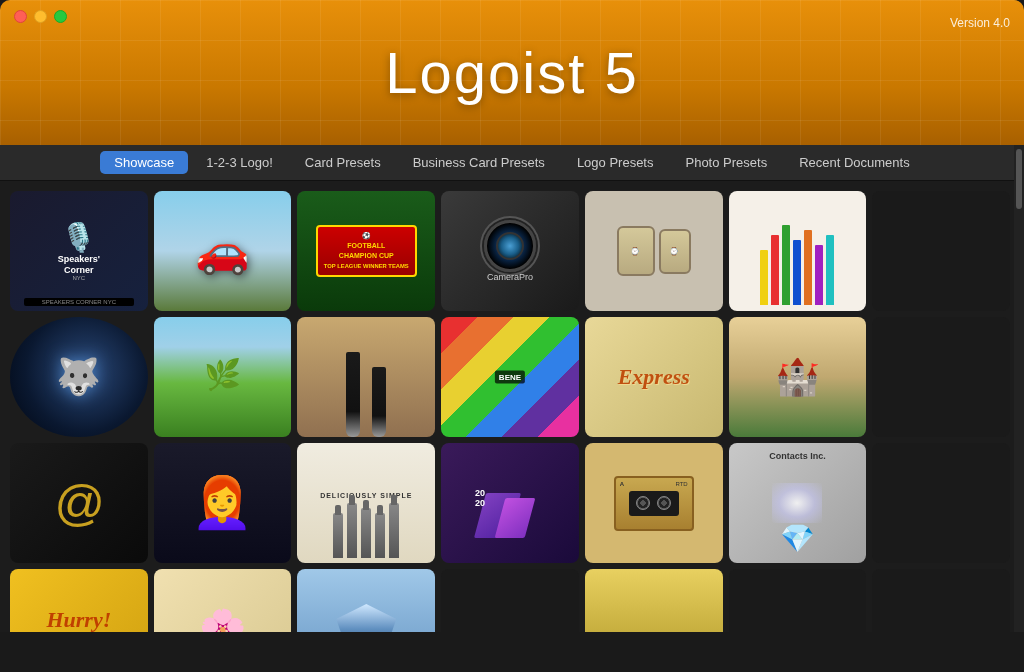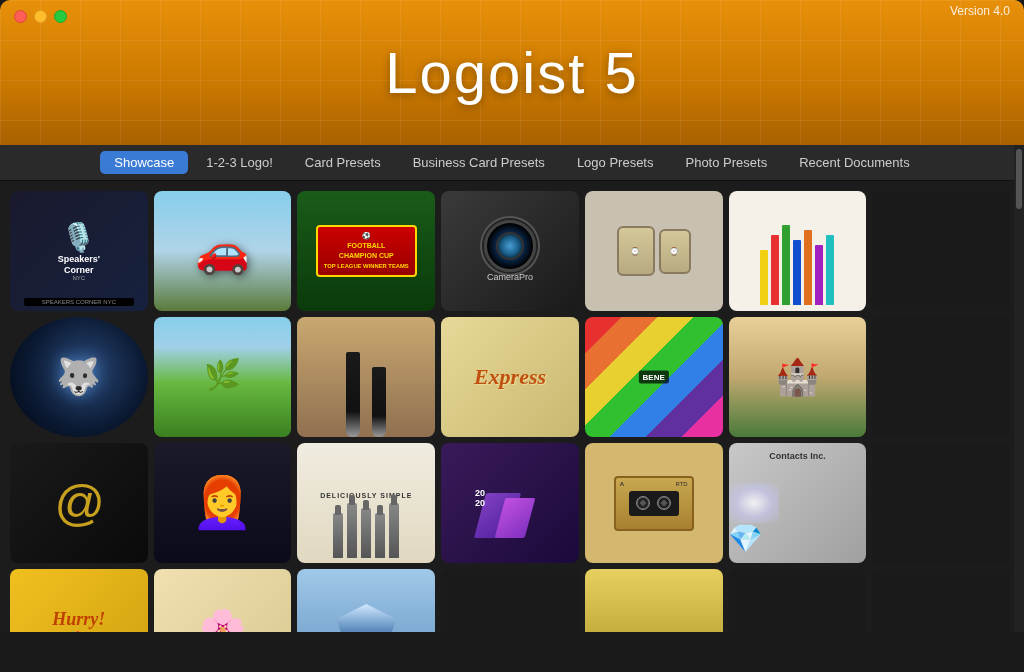--- a/index.html
+++ b/index.html
@@ -53,21 +53,21 @@
       font-size: 58px;
       font-weight: 300;
       color: #fff;
       letter-spacing: 2px;
       text-shadow: 0 2px 8px rgba(0,0,0,0.35);
       position: relative;
       z-index: 1;
     }
     .version-text {
       position: absolute;
-      top: 4px;
+      top: 16px;
       right: 14px;
       color: rgba(255,255,255,0.85);
       font-size: 12px;
     }
 
     
     .nav-bar {
       background: #2a2a2a;
       border-bottom: 1px solid #111;
       display: flex;
@@ -335,34 +335,34 @@
     }
     .reel {
       width: 14px; height: 14px;
       border-radius: 50%;
       background: radial-gradient(circle, #555 30%, #222 31%, #222 60%, #555 61%);
       border: 1px solid #888;
     }
 
     .tile-contacts {
       background: linear-gradient(135deg, #c8c8c8 0%, #a0a0a0 100%);
-      display: flex; align-items: center; justify-content: flex-start;
+      display: flex; align-items: center; justify-content: center;
       position: relative;
     }
     .contacts-gem {
       width: 50px; height: 40px;
       background: radial-gradient(ellipse, rgba(255,255,255,0.8) 0%, rgba(200,200,255,0.5) 50%, transparent 100%);
     }
 
     .tile-hurry {
       background: linear-gradient(135deg, #f0c020 0%, #d0a010 100%);
       display: flex; flex-direction: column; align-items: center; justify-content: center;
     }
     .hurry-text {
-      font-size: 18px; font-style: italic; font-weight: bold;
+      font-size: 22px; font-style: italic; font-weight: bold;
       color: #c04000;
       font-family: Georgia, serif;
     }
 
     .tile-flower {
       background: linear-gradient(135deg, #f0e0b0 0%, #d8c890 100%);
       display: flex; align-items: center; justify-content: center;
     }
 
     .tile-gem-blue {
@@ -494,27 +494,27 @@
 
     <div class="tile" style="background:linear-gradient(180deg,#87ceeb 0%,#a0d0e8 25%,#68b840 55%,#3a8020 100%);">
       <div style="font-size:30px;padding-top:40px;text-align:center">🌿</div>
     </div>
 
     <div class="tile tile-pens" style="background:linear-gradient(180deg,#c8a870 0%,#907050 100%);align-items:flex-end;justify-content:center;gap:12px;padding-bottom:0;">
       <div class="pen-nib" style="height:85px;width:14px;background:linear-gradient(180deg,#1a1a1a 0%,#111 70%,#999 100%);border-radius:2px 2px 6px 6px;"></div>
       <div class="pen-nib" style="height:70px;width:14px;background:linear-gradient(180deg,#1a1a1a 0%,#111 70%,#999 100%);border-radius:2px 2px 6px 6px;"></div>
     </div>
 
-    <div class="tile tile-express">
-      <div class="express-text">Express</div>
-    </div>
-
     <div class="tile tile-rainbow">
       <div class="rainbow-stripes"></div>
       <div style="position:absolute;top:50%;left:50%;transform:translate(-50%,-50%);background:rgba(0,0,0,0.7);color:#fff;font-size:8px;font-weight:bold;padding:2px 4px;border-radius:2px;white-space:nowrap">BENE</div>
+    </div>
+
+    <div class="tile tile-express">
+      <div class="express-text">Express</div>
     </div>
 
     <div class="tile tile-castle">
       <div style="font-size:36px">🏰</div>
     </div>
 
     <div class="tile" style="background:#1a1a1a;"></div>
 
     <div class="tile tile-email">
       <div class="email-symbol">@</div>

